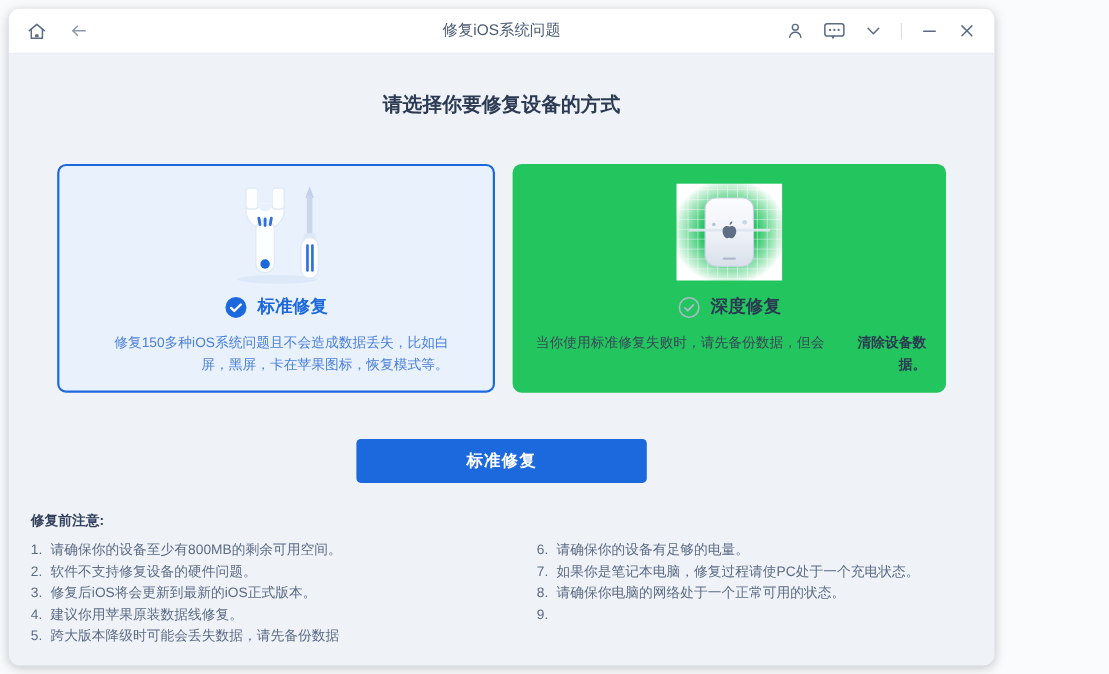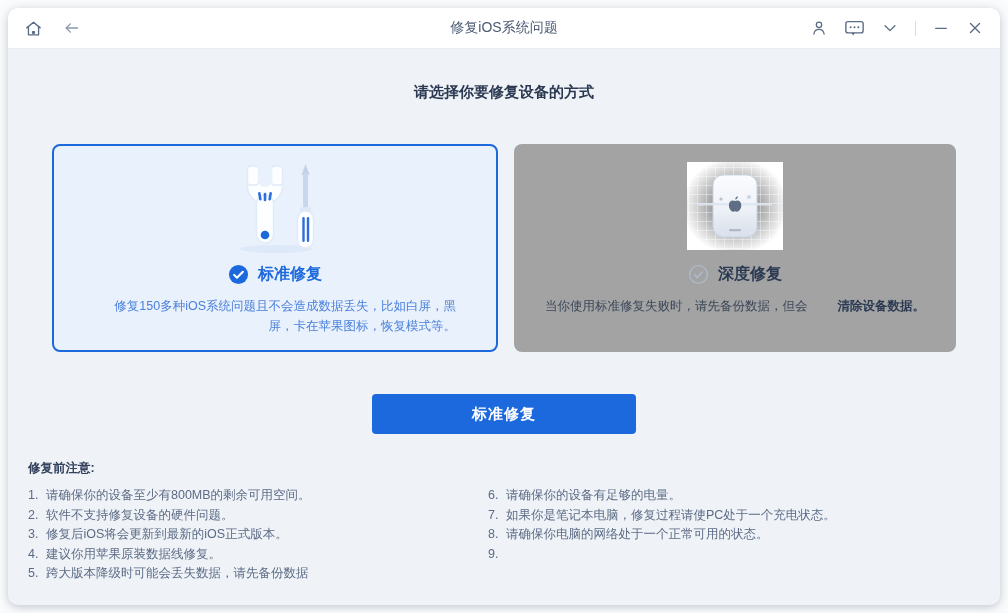--- a/index.html
+++ b/index.html
@@ -3,44 +3,44 @@
 <meta charset="utf-8">
 <style>
   html,body{margin:0;padding:0;}
   body{
     width:1008px;height:613px;position:relative;
     background:#fafbfc;
     font-family:"Liberation Sans","DejaVu Sans",sans-serif;
     -webkit-font-smoothing:antialiased;
   }
   .frame{
-    position:absolute;left:8px;top:8px;width:992px;height:597px;
+    position:absolute;left:8px;top:8px;width:896px;height:597px;
     background:#EFF3F8;border-radius:10px;overflow:hidden;
     box-shadow:0 2px 10px rgba(90,100,120,.35);
     display:flex;flex-direction:column;
   }
   
   .titlebar{
     flex:0 0 40px;background:#fff;border-bottom:1px solid #E9EDF3;
     display:flex;align-items:center;padding:0 16px;
     color:#5A6B85;
   }
   .tb-side{display:flex;align-items:center;gap:18px;flex:1;}
   .tb-side.right{justify-content:flex-end;gap:16px;}
   .tb-title{flex:0 0 auto;font-size:14px;color:#4A5A72;}
   .tb-btn{display:flex;align-items:center;justify-content:center;cursor:pointer;line-height:0;}
   .tb-sep{width:1px;height:15px;background:#D7DDE6;}
   
   .content{flex:1;padding-top:34px;}
   .heading{
-    margin:0 0 42px;text-align:center;font-size:15px;font-weight:600;color:#2B3A52;
+    margin:0 0 42px;text-align:center;font-size:18px;font-weight:600;color:#2B3A52;
   }
   .cards{display:flex;gap:16px;padding:0 44px;}
   .card{
-    flex:1;height:208px;border-radius:8px;background:#a3a3a3;
+    flex:1;height:208px;border-radius:8px;background:#22c55e;
     box-sizing:border-box;display:flex;flex-direction:column;align-items:center;
     padding-top:8px;cursor:pointer;
   }
   .card.selected{background:#E9F1FC;border:2px solid #1C68DD;padding-top:6px;}
   .card-icon{height:112px;display:flex;align-items:center;justify-content:center;}
   .card-title-row{display:flex;align-items:center;gap:9px;margin-top:0;}
   .card-title{font-size:16px;font-weight:700;}
   .card.selected .card-title{color:#1C68DD;}
   .card.plain .card-title{color:#2B3A52;}
   .card-desc{margin:11px 0 0;font-size:12.5px;line-height:1.6;text-align:right;}

